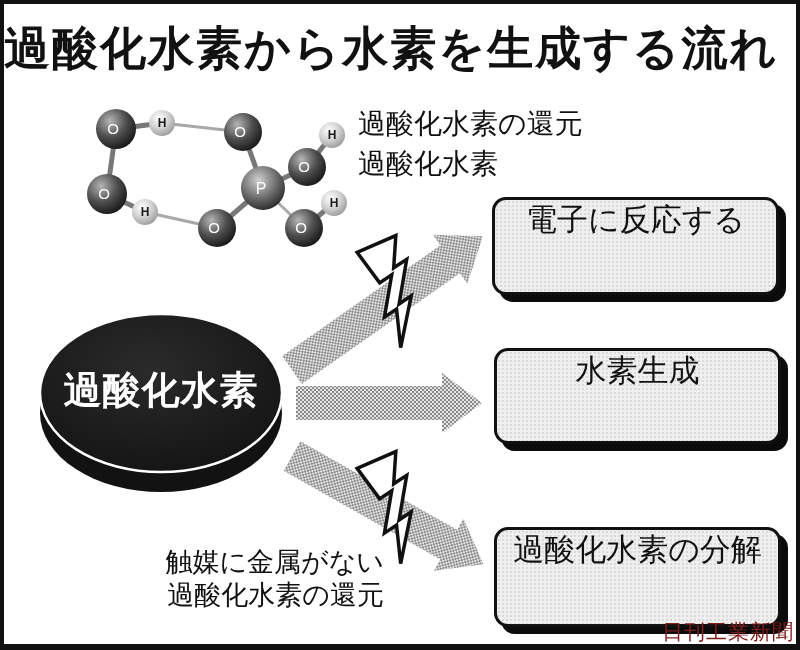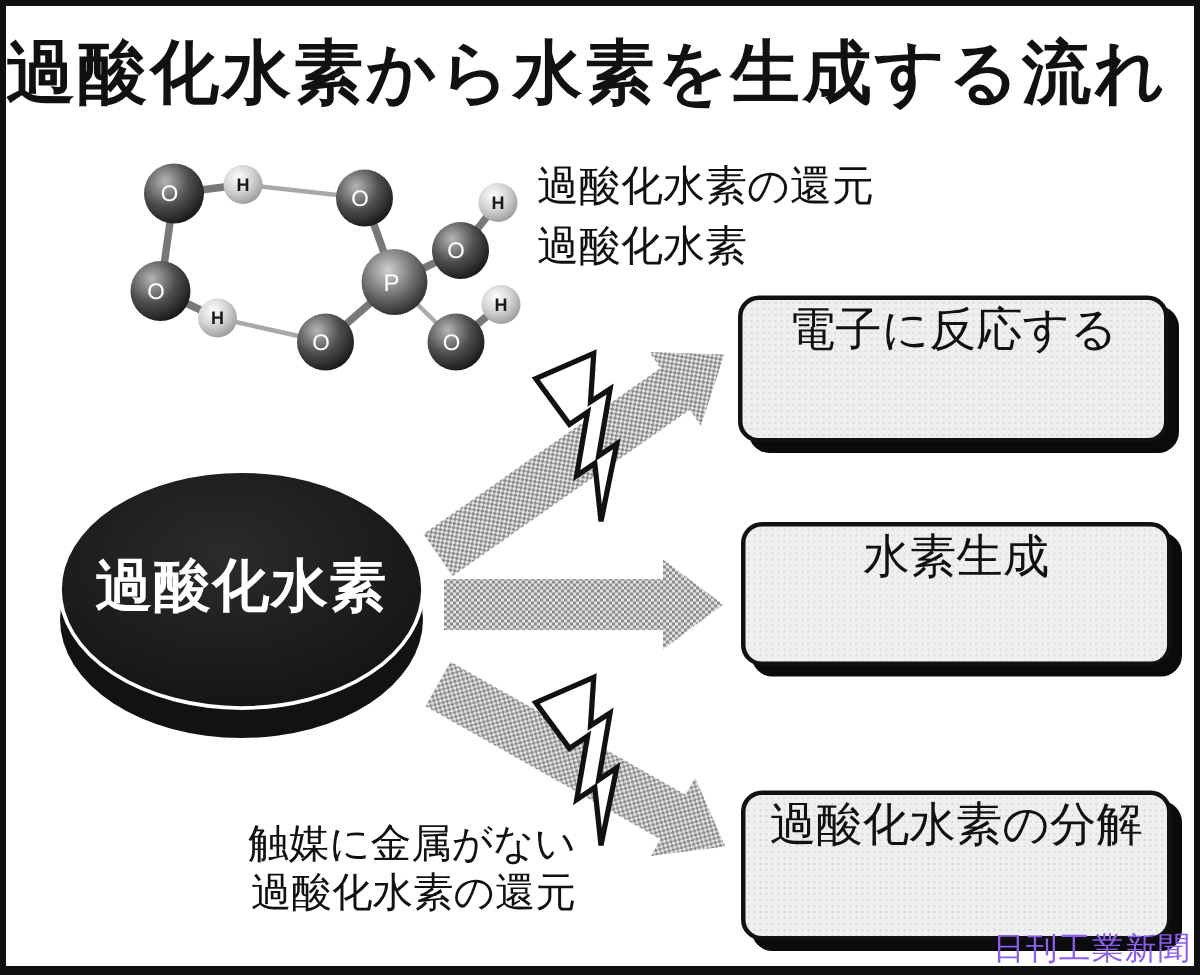--- a/index.html
+++ b/index.html
@@ -35,21 +35,21 @@
   #box2{left:490px;top:344px;height:96px;}
   #box3{left:490px;top:523px;height:100px;}
   .box-line{display:block;}
   .box-line:empty{display:none;}
   .bottom-note{
     position:absolute;left:150px;top:542px;width:230px;text-align:right;
     font-size:27px;line-height:33px;white-space:nowrap;
   }
   .credit{
     position:absolute;right:2px;top:614px;font-size:21px;letter-spacing:1px;
-    color:#8b5cf6;white-space:nowrap;
+    color:#7f1d1d;white-space:nowrap;
   }
 </style>
 </head>
 <body>
 
 <div class="frame">
 
   <svg class="gfx" width="792" height="640" viewBox="0 0 792 640">
     <defs>
       <pattern id="ht" width="4" height="4" patternUnits="userSpaceOnUse">

